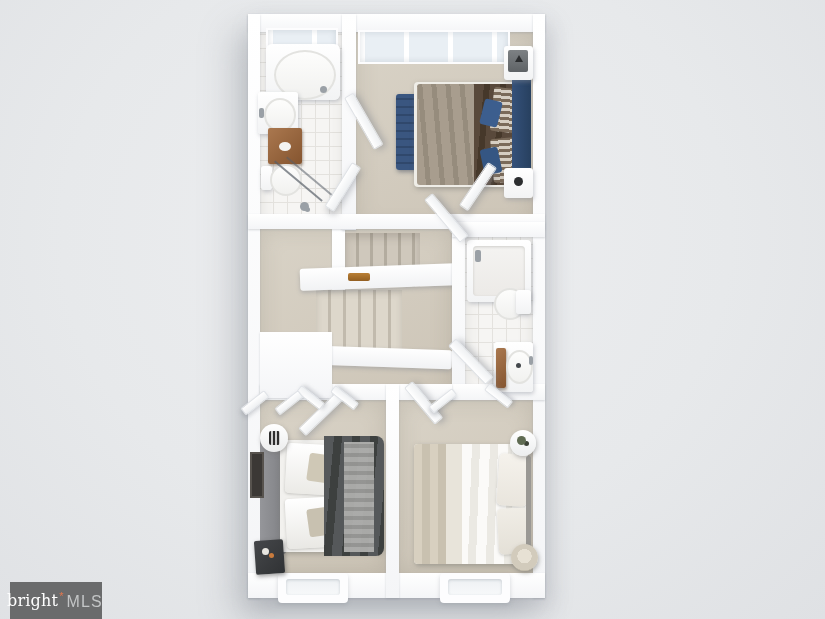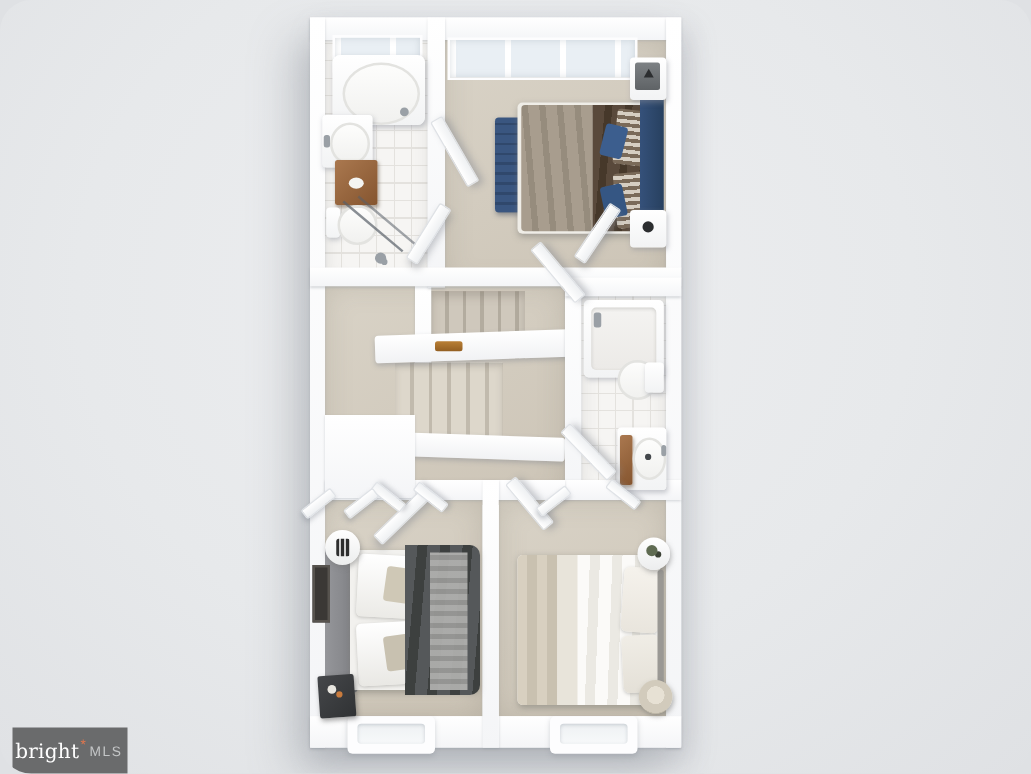--- a/index.html
+++ b/index.html
@@ -1,17 +1,17 @@
 <!DOCTYPE html>
 <html><head>
 <meta charset="utf-8">
 <style>
   html,body{margin:0;padding:0;background:#dfe1e4;font-family:"Liberation Sans",sans-serif;}
   .stage{position:relative;width:825px;height:619px;overflow:hidden;
-    background:radial-gradient(ellipse at 48% 38%, #edeef0 0%, #e7e9eb 55%, #dfe1e4 100%);border-radius:25px;}
+    background:radial-gradient(ellipse at 48% 38%, #edeef0 0%, #e7e9eb 55%, #dfe1e4 100%);}
   
   .plan{position:absolute;left:248px;top:14px;width:297px;height:584px;background:#fbfcfd;border-radius:2px;
     box-shadow:-14px 18px 34px rgba(130,134,142,.38), 6px 10px 22px rgba(130,134,142,.28);}
   .plan *{position:absolute;}
   .wall{background:linear-gradient(#ffffff,#f4f5f7);box-shadow:0 1px 2px rgba(140,145,155,.35);}
   .carpet{background:linear-gradient(150deg,#d9d3c7,#ccc4b6);box-shadow:inset 0 0 22px rgba(120,115,102,.22);}
   .tile{background-color:#f6f5f3;
     background-image:repeating-linear-gradient(0deg,transparent 0 13px,#e4e2de 13px 14px),
                      repeating-linear-gradient(90deg,transparent 0 13px,#e4e2de 13px 14px);
     box-shadow:inset 0 0 16px rgba(120,120,115,.18);}
@@ -25,21 +25,21 @@
     box-shadow:2px 2px 4px rgba(130,135,145,.4);transform-origin:top left;}
   .rail{background:linear-gradient(#ffffff,#f1f2f4);border-radius:3px;box-shadow:0 2px 4px rgba(130,135,145,.45);}
   .white-f{background:linear-gradient(#ffffff,#f2f3f4);border-radius:3px;box-shadow:1px 2px 4px rgba(135,140,150,.45);}
   .wood{background:linear-gradient(135deg,#aa784f,#85552f);border-radius:2px;box-shadow:1px 2px 3px rgba(100,80,60,.5);}
   .oval{border-radius:50%;background:linear-gradient(#fdfdfc,#f1f1ef);border:2px solid #e3e3e0;}
   
   .logo{position:absolute;left:10px;top:582px;width:92px;height:37px;background:#6a6b6c;
     display:flex;align-items:center;justify-content:center;gap:3px;}
   .logo .brand{color:#fefefe;font-family:"DejaVu Serif",serif;font-size:16px;letter-spacing:.2px;}
   .logo .mark{color:#e2764d;font-size:11px;position:relative;top:-5px;left:-2px;}
-  .logo .suffix{color:#c3c5c6;font-size:11px;letter-spacing:1.2px;position:relative;top:1px;left:-2px;}
+  .logo .suffix{color:#c3c5c6;font-size:16px;letter-spacing:1.2px;position:relative;top:1px;left:-2px;}
 </style>
 </head>
 <body>
 
 <div class="stage">
 
   <div class="plan">
 
     <div class="tile" style="left:12px;top:16px;width:84px;height:200px;"></div>
     <div class="carpet" style="left:108px;top:18px;width:177px;height:198px;"></div>

